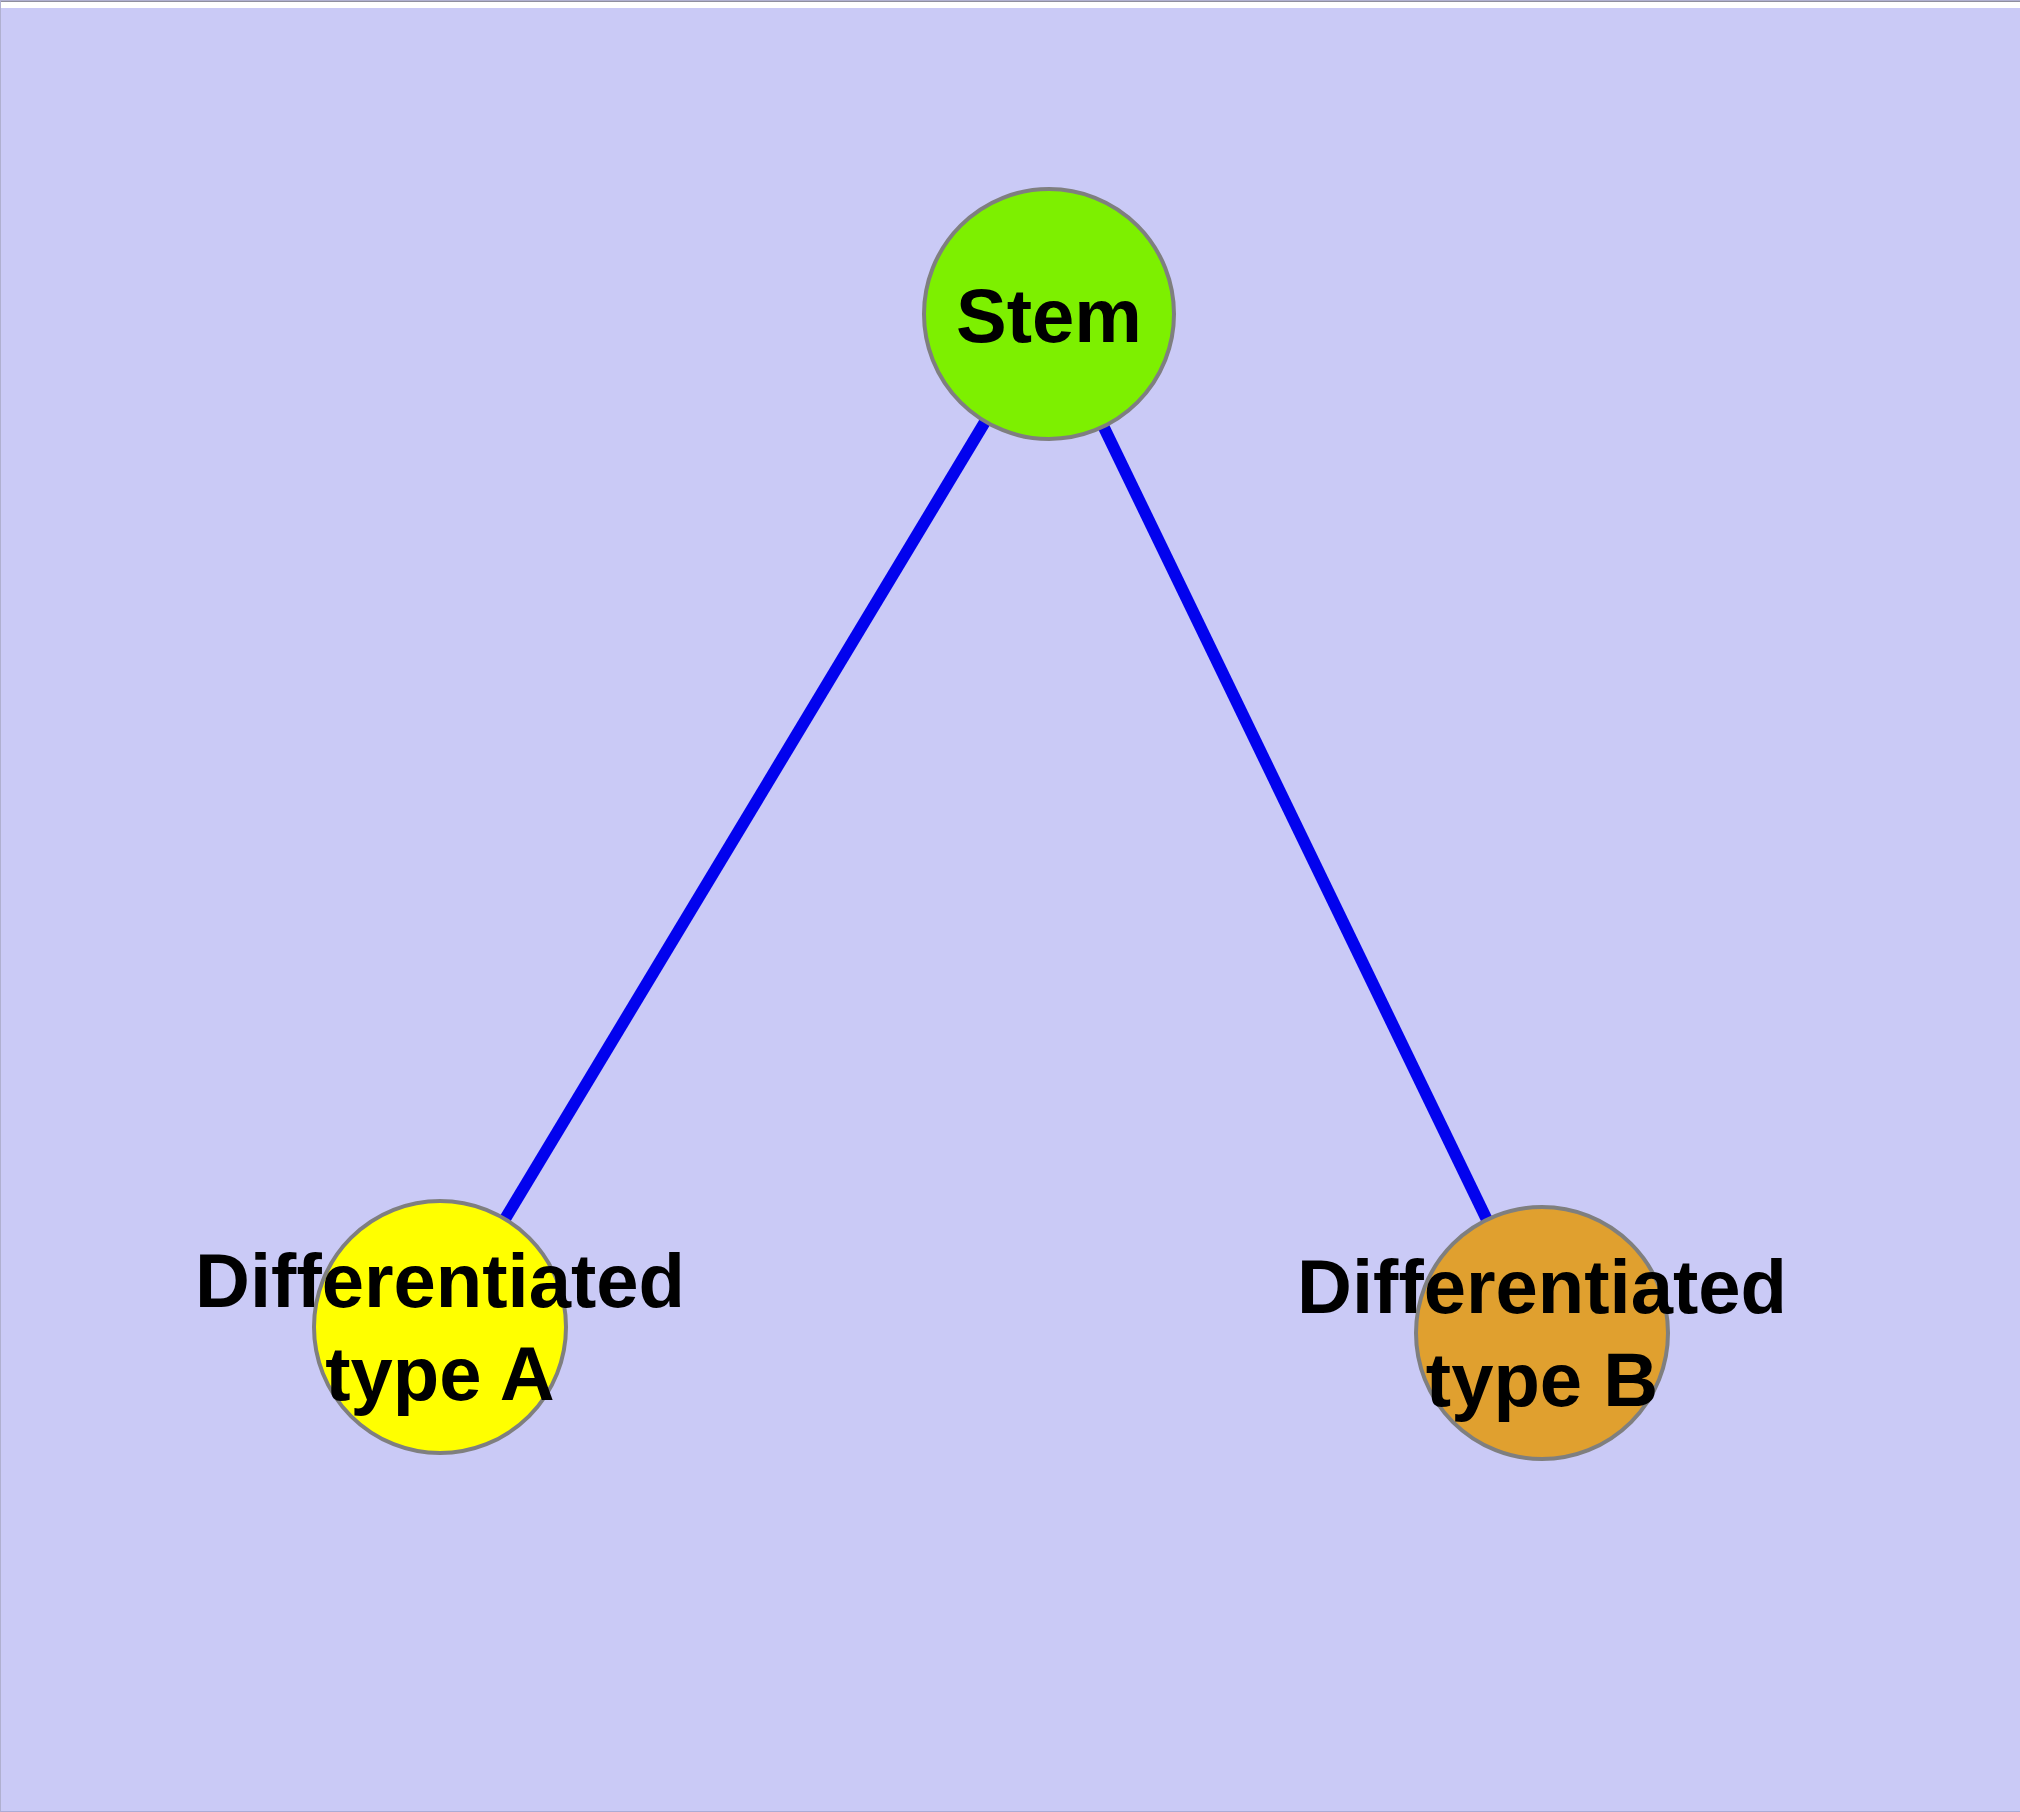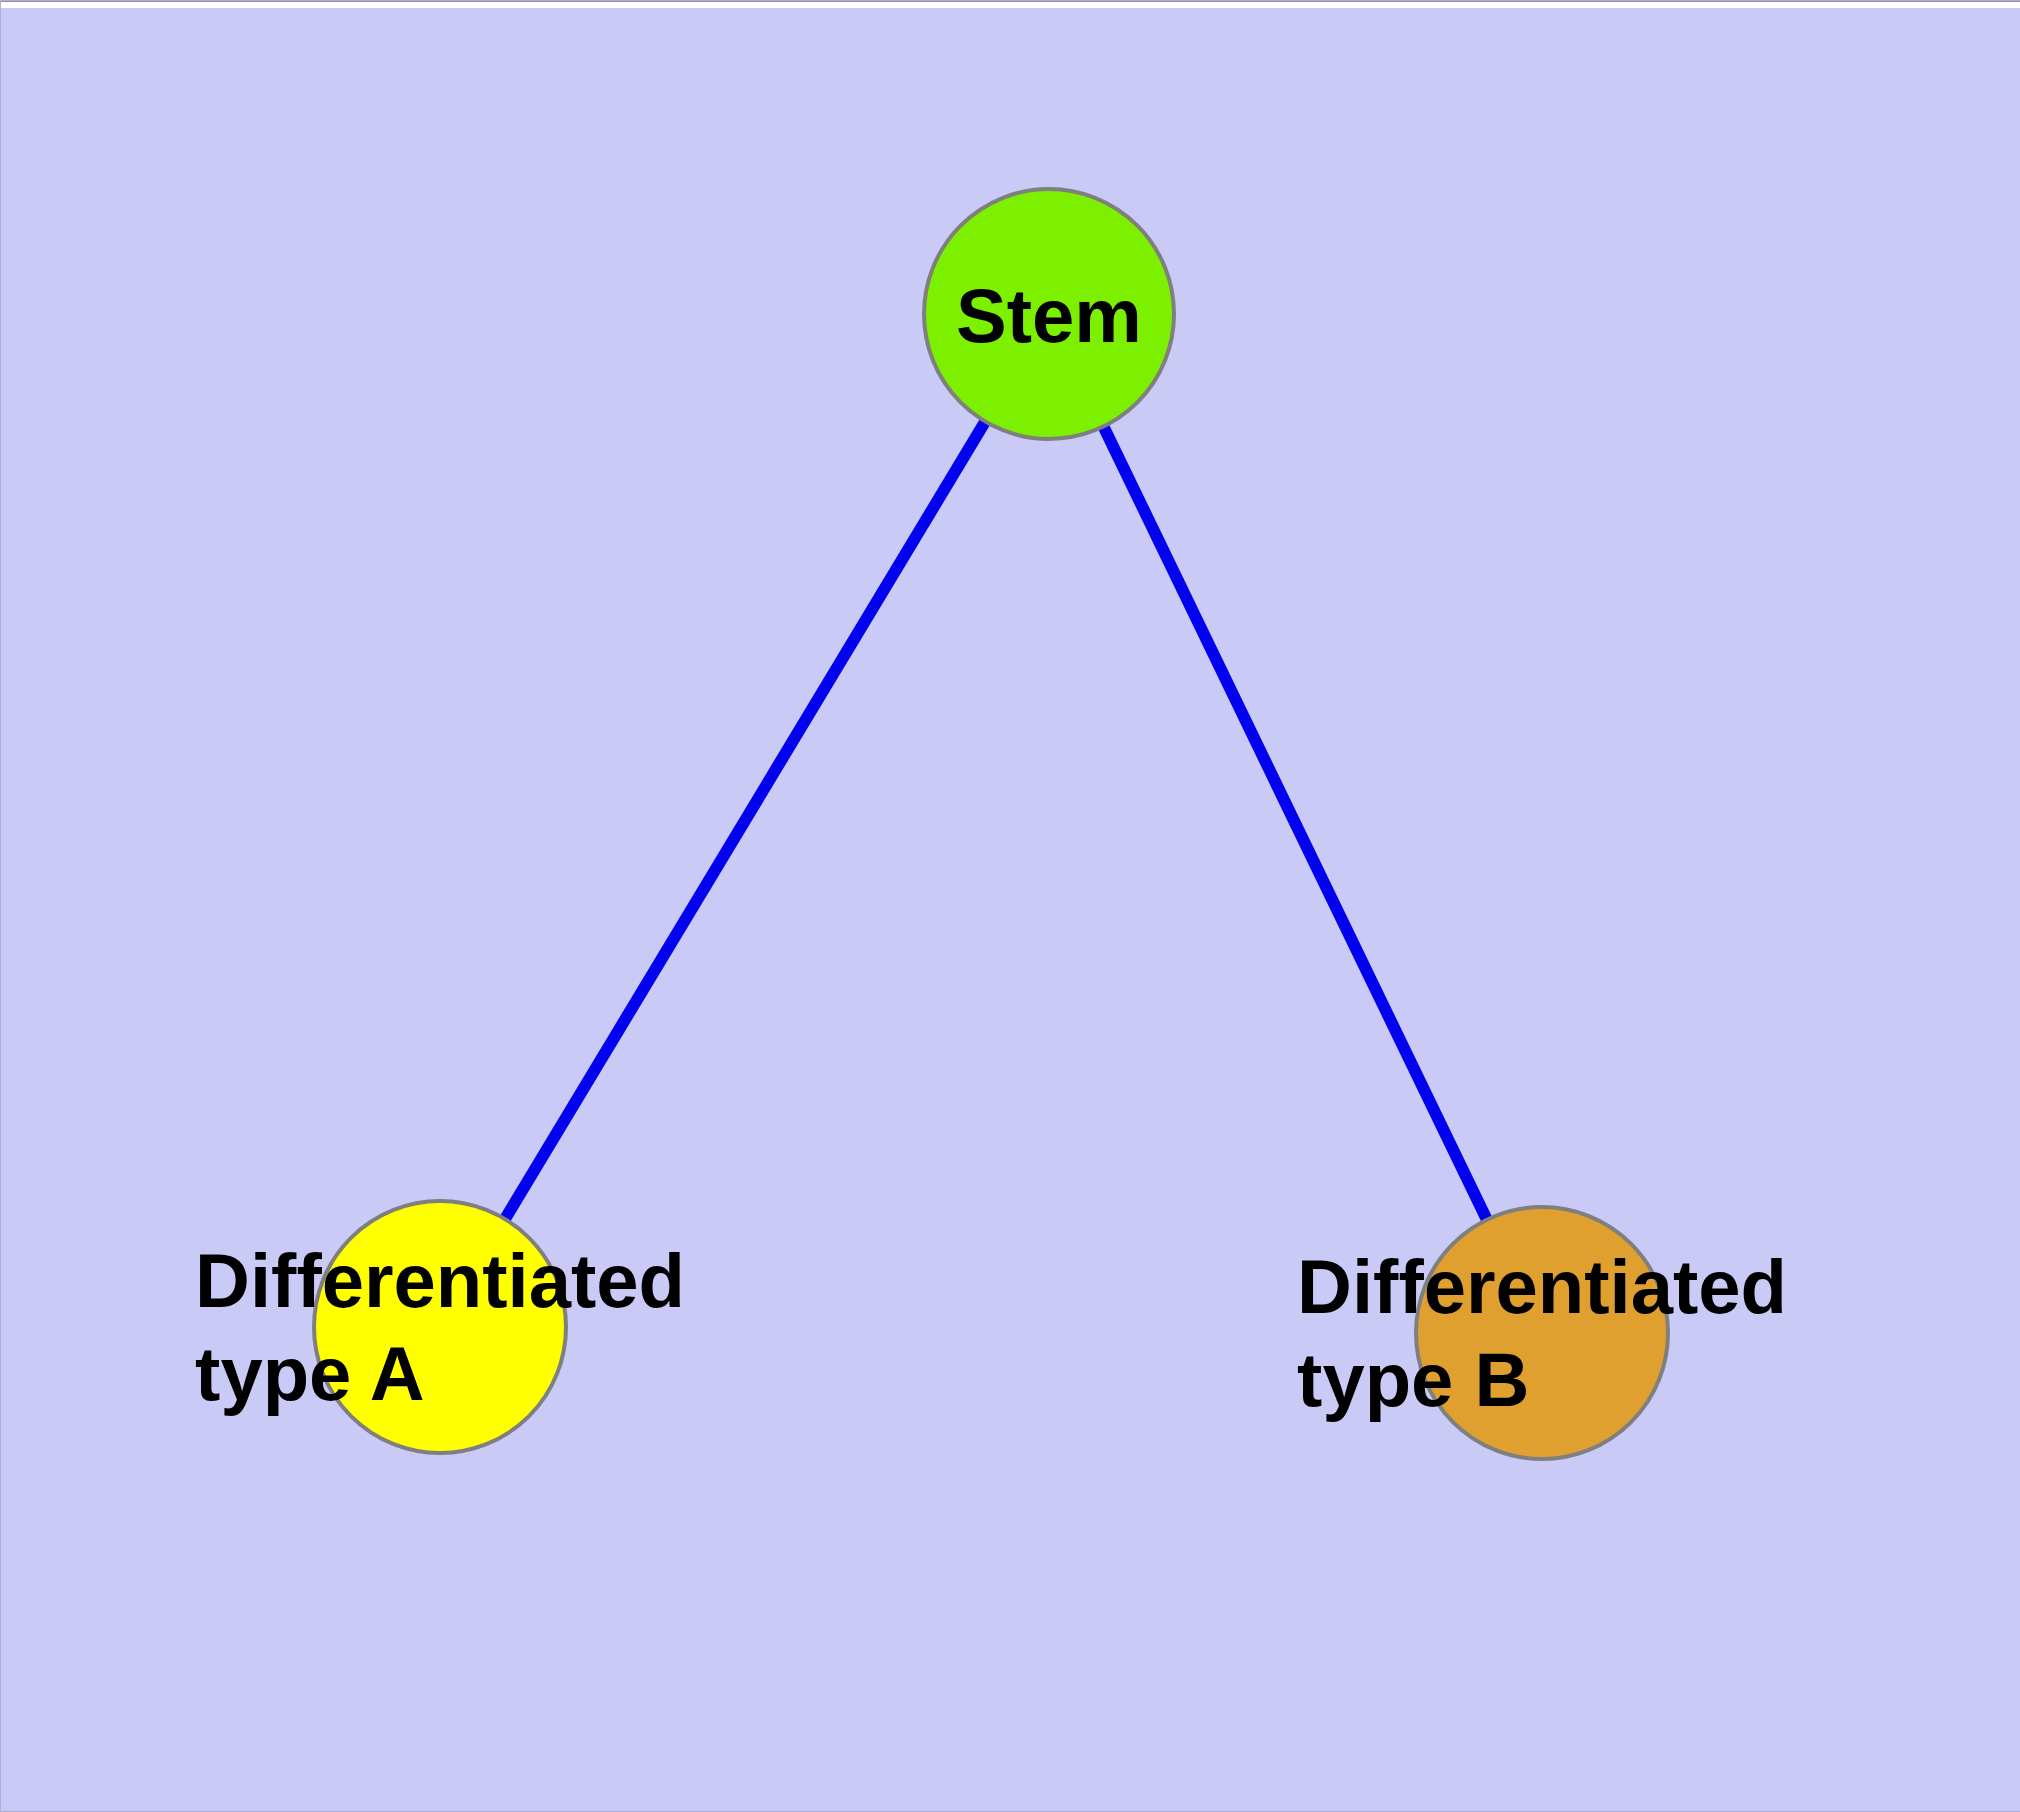--- a/index.html
+++ b/index.html
@@ -38,21 +38,21 @@
   }
   .node {
     position: absolute;
     border-radius: 50%;
     box-sizing: border-box;
     border: 4.2px solid #7f7f7f;
   }
   .node-label {
     position: absolute;
     transform: translate(-50%, -50%);
-    text-align: left;
+    text-align: center;
     white-space: pre-line;
     font-weight: bold;
     font-size: 76px;
     line-height: 93px;
     color: #000000;
   }
 </style>
 </head>
 <body>
 

